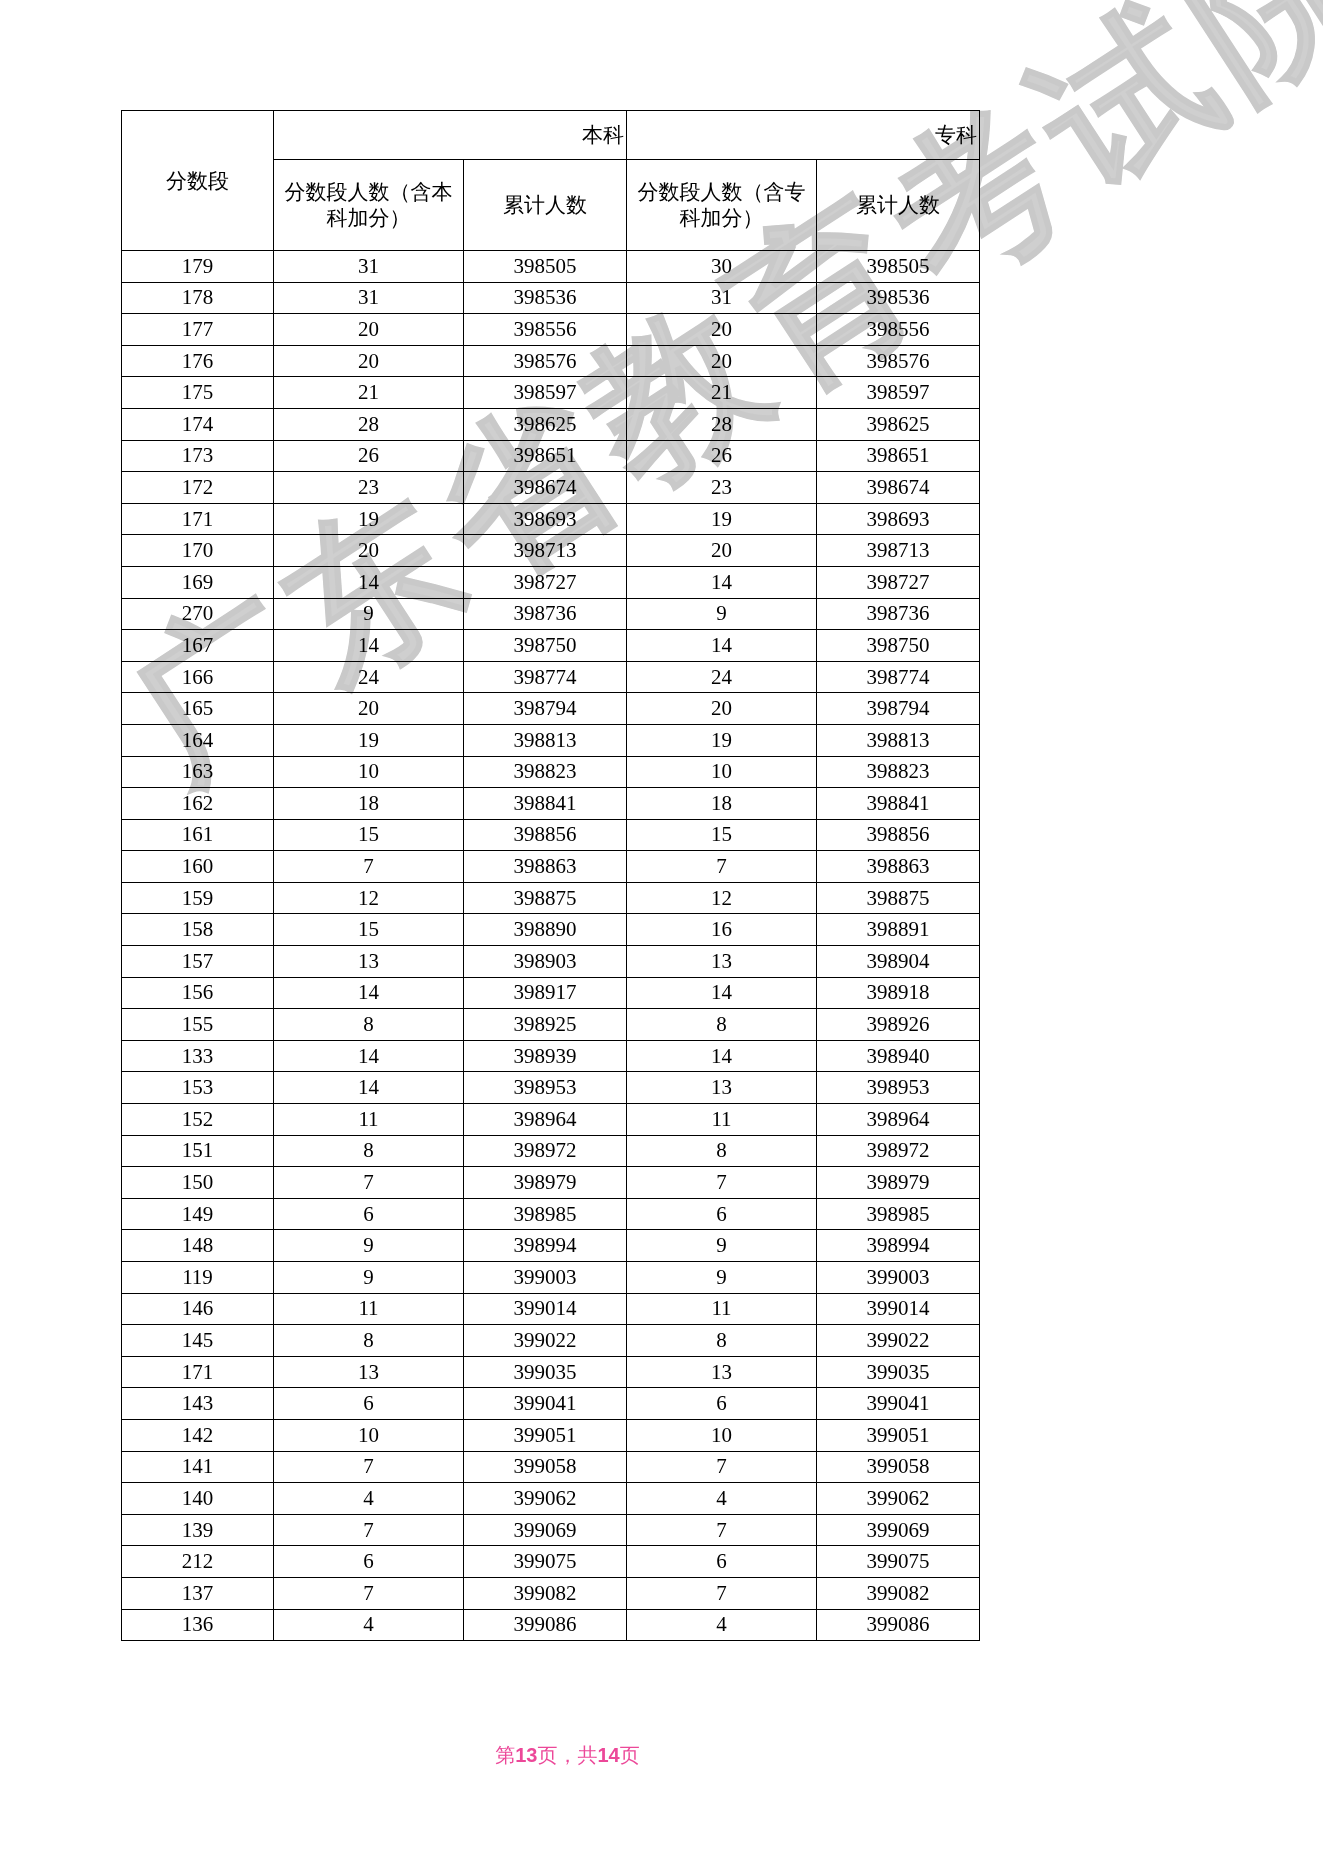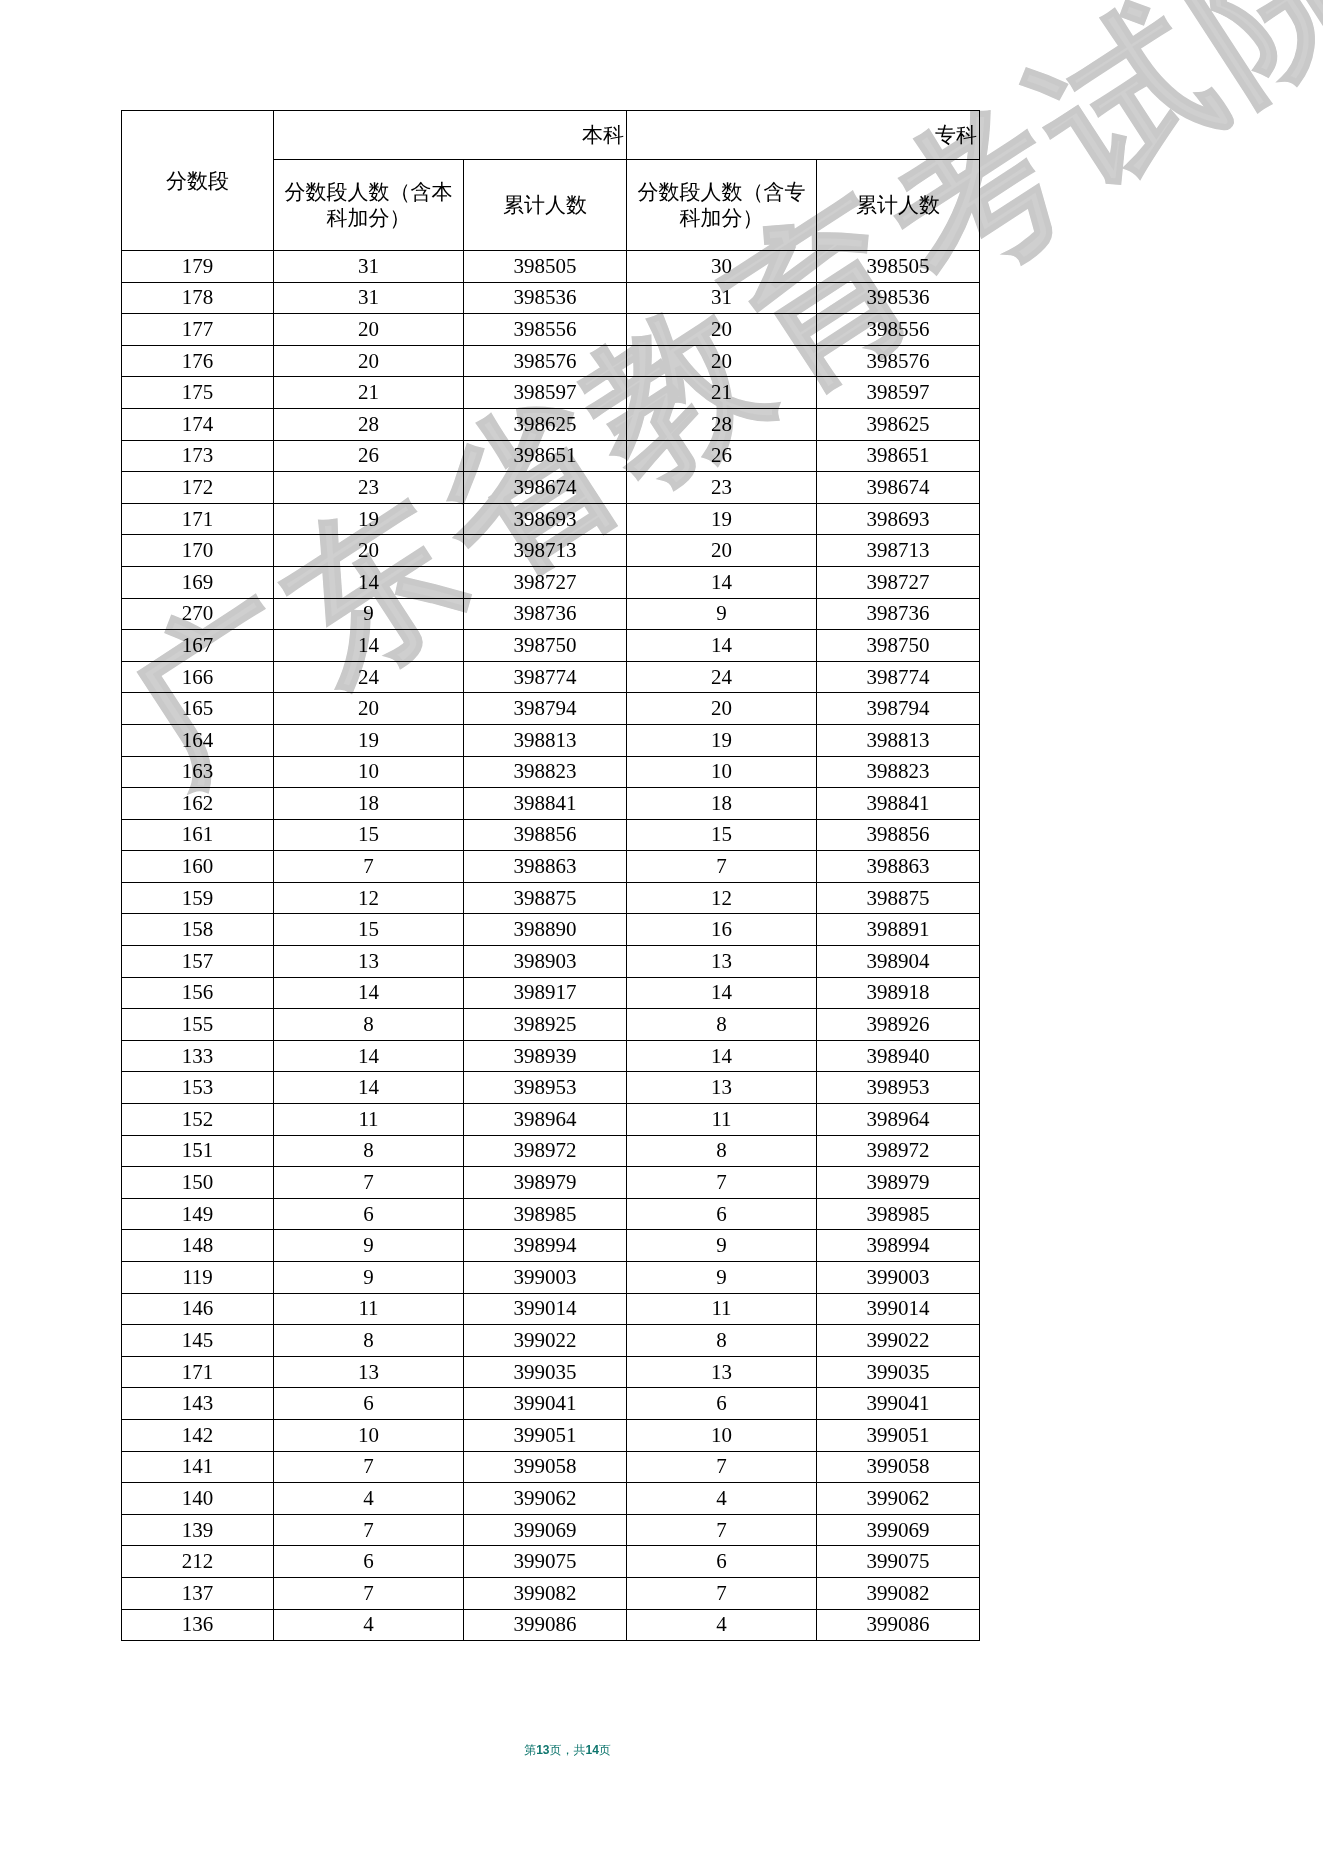--- a/index.html
+++ b/index.html
@@ -94,23 +94,23 @@
   col.c-cnt   { width: 190px; }
   col.c-cum   { width: 163px; }
 
   
   #footer {
     position: absolute;
     left: 0;
     top: 1742px;
     width: 1135px;
     text-align: center;
-    font-size: 12px;
+    font-size: 20px;
     font-family: "Liberation Sans", "DejaVu Sans", sans-serif;
-    color: #0f766e;
+    color: #ec4899;
   }
   #footer .pg-num {
     font-weight: 700;
     font-family: "Liberation Sans", "DejaVu Sans", sans-serif;
   }
   #footer span { display: inline; }
 </style>
 </head>
 <body>
 

